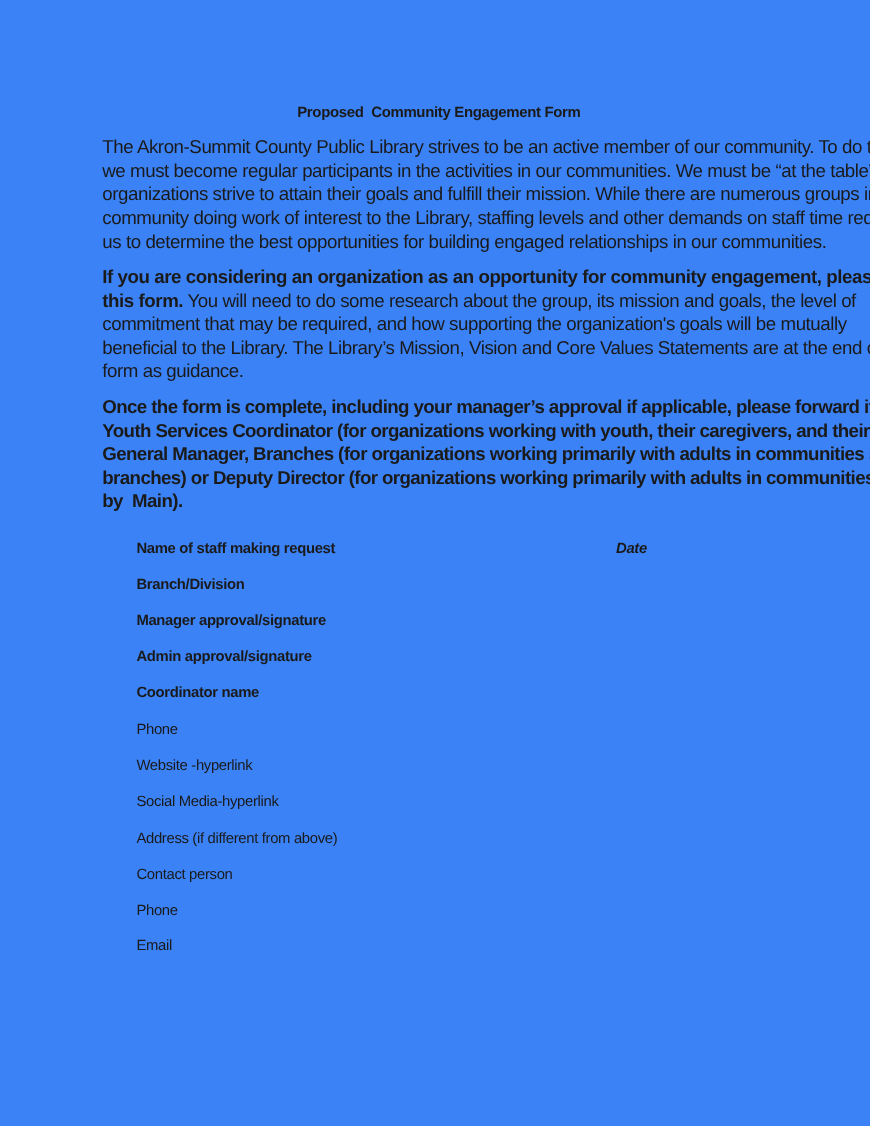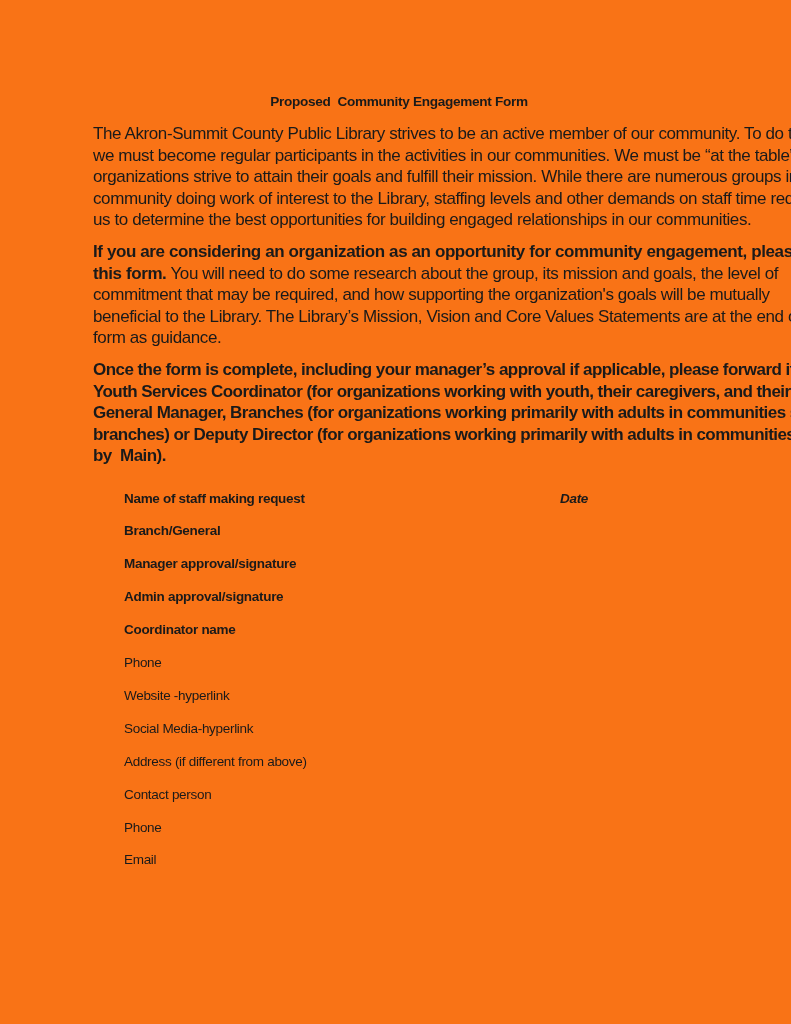--- a/index.html
+++ b/index.html
@@ -4,21 +4,21 @@
 <style>
   html, body {
     margin: 0;
     padding: 0;
     background: #ffffff;
   }
   .page {
     position: relative;
     width: 791px;
     height: 1024px;
-    background: #f97316;
+    background: #3b82f6;
     overflow: hidden;
     font-family: "Liberation Sans", sans-serif;
     color: #1a1a1a;
   }
   .content {
     position: absolute;
     left: 93px;
     top: 91px;
     width: 612px;
   }
@@ -82,21 +82,21 @@
 beneficial to the Library. The Library’s Mission, Vision and Core Values Statements are at the end of the
 form as guidance.</span></p>
         <p class="doc-para tight"><span class="run bold">Once the form is complete, including your manager’s approval if applicable, please forward it to the
 Youth Services Coordinator (for organizations working with youth, their caregivers, and their families),
 General Manager, Branches (for organizations working primarily with adults in communities served by
 branches) or Deputy Director (for organizations working primarily with adults in communities served
 by  Main).</span></p>
       </div>
     <div class="fields">
         <div class="field-row"><span class="field-label bold">Name of staff making request</span><span class="right-label">Date</span></div>
-        <div class="field-row"><span class="field-label bold">Branch/General</span></div>
+        <div class="field-row"><span class="field-label bold">Branch/Division</span></div>
         <div class="field-row"><span class="field-label bold">Manager approval/signature</span></div>
         <div class="field-row"><span class="field-label bold">Admin approval/signature</span></div>
         <div class="field-row"><span class="field-label bold">Coordinator name</span></div>
         <div class="field-row"><span class="field-label">Phone</span></div>
         <div class="field-row"><span class="field-label">Website -hyperlink</span></div>
         <div class="field-row"><span class="field-label">Social Media-hyperlink</span></div>
         <div class="field-row"><span class="field-label">Address (if different from above)</span></div>
         <div class="field-row"><span class="field-label">Contact person</span></div>
         <div class="field-row"><span class="field-label">Phone</span></div>
         <div class="field-row"><span class="field-label">Email</span></div>

